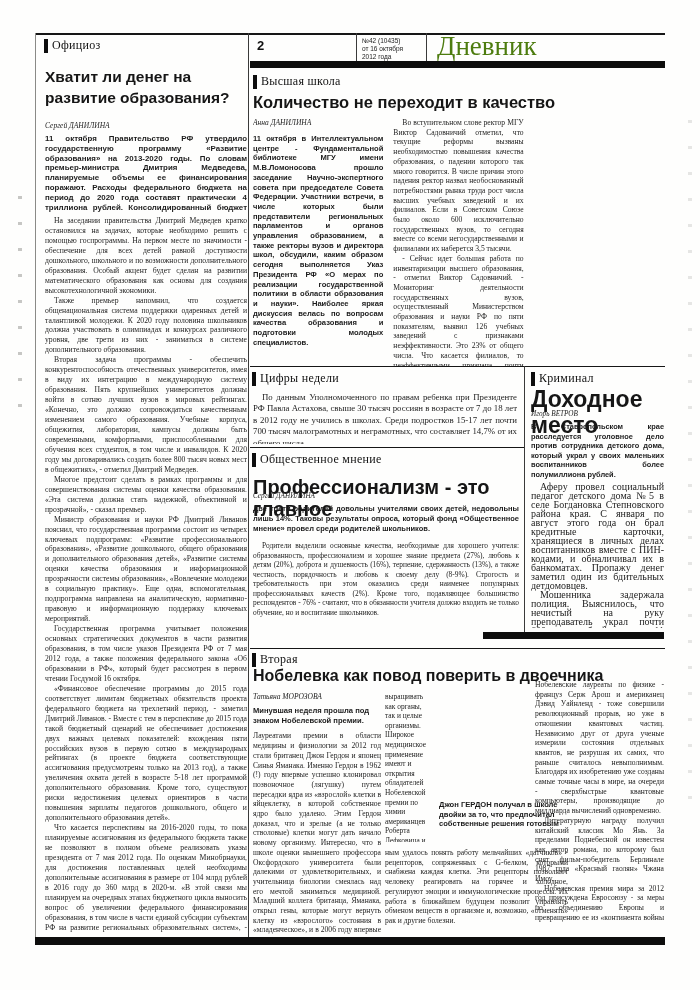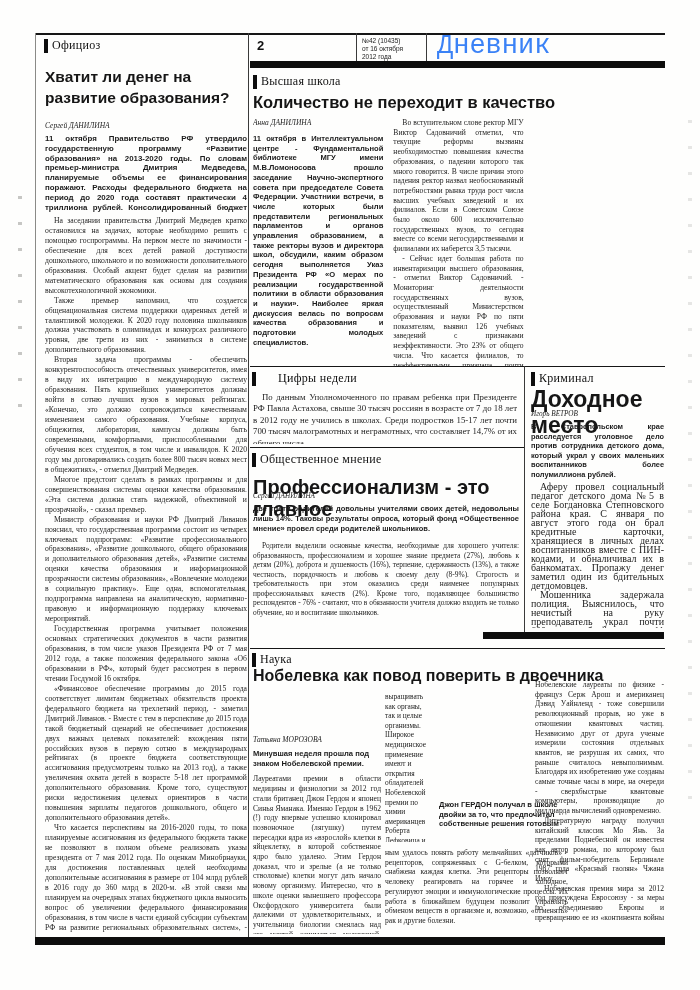--- a/index.html
+++ b/index.html
@@ -11,21 +11,21 @@
   .bar{position:absolute;background:#0d0d0d;}
   .section-label{font-family:"Liberation Serif",serif;font-size:12px;letter-spacing:.3px;color:#111;}
   .marker{position:absolute;width:4px;height:14px;background:#0d0d0d;}
   .headline{font-family:"Liberation Sans",sans-serif;font-weight:bold;color:#161616;line-height:1.12;}
   .author{font-family:"Liberation Serif",serif;font-style:italic;font-size:7.5px;color:#222;}
   .lead{font-family:"Liberation Sans",sans-serif;font-weight:bold;text-align:justify;color:#1c1c1c;}
   .body-text{font-family:"Liberation Serif",serif;text-align:justify;color:#232323;overflow:hidden;}
   .body-text p{margin:0;text-indent:9px;}
   .body-text p.no-indent{text-indent:0;}
   .cols3{column-count:3;column-gap:10px;}
-  .masthead{font-family:Liberation Mono, monospace;font-size:27px;color:#3b82f6;}
+  .masthead{font-family:Liberation Serif, serif;font-size:27px;color:#4d7c0f;}
   .pagenum{font-family:"Liberation Sans",sans-serif;font-weight:bold;font-size:13px;color:#111;}
   .issue{font-family:"Liberation Sans",sans-serif;font-size:6.5px;line-height:8px;color:#222;}
   .caption{font-family:"Liberation Sans",sans-serif;font-weight:bold;font-size:7.6px;line-height:9.6px;color:#1a1a1a;}
   .photo{position:absolute;left:437px;top:692px;width:108px;height:102px;
      background:
        radial-gradient(ellipse 30px 16px at 54% 12%, #e9e7e3 58%, rgba(0,0,0,0) 60%),
        radial-gradient(ellipse 25px 33px at 54% 40%, #cdc4ba 58%, rgba(0,0,0,0) 62%),
        radial-gradient(ellipse 10px 6px at 47% 38%, #8d8largeb 0%, rgba(0,0,0,0) 60%),
        radial-gradient(ellipse 46px 34px at 50% 96%, #908e8b 60%, rgba(0,0,0,0) 64%),
        linear-gradient(#d8d6d2, #bcb9b5);
@@ -83,21 +83,21 @@
       <p>Во вступительном слове ректор МГУ Виктор Садовничий отметил, что текущие реформы вызваны необходимостью повышения качества образования, о падении которого так много говорится. В числе причин этого падения ректор назвал необоснованный потребностями рынка труда рост числа высших учебных заведений и их филиалов. Если в Советском Союзе было около 600 исключительно государственных вузов, то сегодня вместе со всеми негосударственными и филиалами их наберется 3,5 тысячи.</p>
       <p>- Сейчас идет большая работа по инвентаризации высшего образования, - отметил Виктор Садовничий. - Мониторинг деятельности государственных вузов, осуществленный Министерством образования и науки РФ по пяти показателям, выявил 126 учебных заведений с признаками неэффективности. Это 23% от общего числа. Что касается филиалов, то неэффективными признана почти половина.</p>
 
     </div>
   </div>
 
   <div class="rule" style="left:250px;top:366px;width:415px;height:1px;"></div>
   <div class="vline" style="left:524px;top:366px;width:1px;height:266px;"></div>
 
   <div class="marker" style="left:252px;top:372px;"></div>
-  <div class="abs section-label" style="left:260px;top:371px;margin-left:18px;">Цифры недели</div>
+  <div class="abs section-label" style="left:260px;top:371px;">Цифры недели</div>
   <div class="abs body-text" style="left:253px;top:392px;width:264px;height:52px;font-size:8.8px;line-height:11.4px;">
     <p>По данным Уполномоченного по правам ребенка при Президенте РФ Павла Астахова, свыше 30 тысяч россиян в возрасте от 7 до 18 лет в 2012 году не учились в школах. Среди подростков 15-17 лет почти 700 тысяч малограмотных и неграмотных, что составляет 14,7% от их общего числа.</p>
   </div>
 
   <div class="marker" style="left:531px;top:372px;"></div>
   <div class="abs section-label" style="left:539px;top:371px;">Криминал</div>
   <div class="abs headline" style="left:531px;top:387px;width:134px;font-size:23px;">Доходное место</div>
   <div class="abs author" style="left:531px;top:410px;font-size:7.2px;">Игорь ВЕТРОВ</div>
   <div class="abs lead" style="left:531px;top:422px;width:133px;height:57px;font-size:7.4px;line-height:9.6px;overflow:hidden;">В Ставропольском крае расследуется уголовное дело против сотрудника детского дома, который украл у своих маленьких воспитанников более полумиллиона рублей.</div>
   <div class="abs body-text" style="left:531px;top:482px;width:133px;height:146px;font-size:10px;line-height:9px;">
@@ -111,25 +111,25 @@
   <div class="abs section-label" style="left:260px;top:452px;">Общественное мнение</div>
   <div class="abs headline" style="left:253px;top:476px;width:268px;font-size:20px;">Профессионализм - это главное</div>
   <div class="abs author" style="left:253px;top:492px;font-size:7.2px;">Сергей ДАНИЛИНА</div>
   <div class="abs lead" style="left:253px;top:504px;width:266px;height:33px;font-size:7.5px;line-height:9.9px;overflow:hidden;">Две трети родителей довольны учителями своих детей, недовольны лишь 14%. Таковы результаты опроса, который фонд «Общественное мнение» провел среди родителей школьников.</div>
   <div class="abs body-text" style="left:253px;top:541px;width:266px;height:88px;font-size:7.4px;line-height:9.5px;">
     <p>Родители выделили основные качества, необходимые для хорошего учителя: образованность, профессионализм и хорошее знание предмета (27%), любовь к детям (20%), доброта и душевность (16%), терпение, сдержанность (13%), а также честность, порядочность и любовь к своему делу (8-9%). Строгость и требовательность при этом оказались среди наименее популярных профессиональных качеств (2%). Кроме того, подавляющее большинство респондентов - 76% - считают, что в обязанности учителя должно входить не только обучение, но и воспитание школьников.</p>
   </div>
 
   <div class="rule" style="left:250px;top:648px;width:415px;height:1px;"></div>
   <div class="marker" style="left:252px;top:653px;"></div>
-  <div class="abs section-label" style="left:260px;top:652px;">Наука</div>
+  <div class="abs section-label" style="left:260px;top:652px;">Вторая</div>
   <div class="abs headline" style="left:253px;top:667px;width:411px;font-size:16px;">Нобелевка как повод поверить в двоечника</div>
 
   <div class="abs" style="left:253px;top:692px;width:128px;height:242px;overflow:hidden;">
-    <div class="author" style="margin-bottom:5px;margin-top:43px;">Татьяна МОРОЗОВА</div>
+    <div class="author" style="margin-bottom:5px;">Татьяна МОРОЗОВА</div>
     <div class="lead" style="font-size:7.6px;line-height:9.7px;margin-bottom:6px;text-align:left;">Минувшая неделя прошла под знаком Нобелевской премии.</div>
     <div class="body-text" style="font-size:7.6px;line-height:9.7px;">
       <p class="no-indent">Лауреатами премии в области медицины и физиологии за 2012 год стали британец Джон Гердон и японец Синья Яманака. Именно Гердон в 1962 (!) году впервые успешно клонировал позвоночное (лягушку) путем пересадки ядра из «взрослой» клетки в яйцеклетку, в которой собственное ядро было удалено. Этим Гердон доказал, что и зрелые (а не только стволовые) клетки могут дать начало новому организму. Интересно, что в школе оценки нынешнего профессора Оксфордского университета были далекими от удовлетворительных, и учительница биологии смеялась над его мечтой заниматься медициной. Младший коллега британца, Яманака, открыл гены, которые могут вернуть клетку из «взрослого» состояния в «младенческое», и в 2006 году впервые получил из зрелых клеток мыши стволовые. Эта технология перепрограммирования клеток позволяет</p>
     </div>
   </div>
 
   <div class="abs body-text" style="left:385px;top:692px;width:48px;height:150px;font-size:7.4px;line-height:9.6px;text-align:left;">
     <p class="no-indent">выращивать как органы, так и целые организмы. Широкое медицинское применение имеют и открытия обладателей Нобелевской премии по химии американцев Роберта Лефковица и Брайана Кобилки. Уче-</p>
   </div>
 

